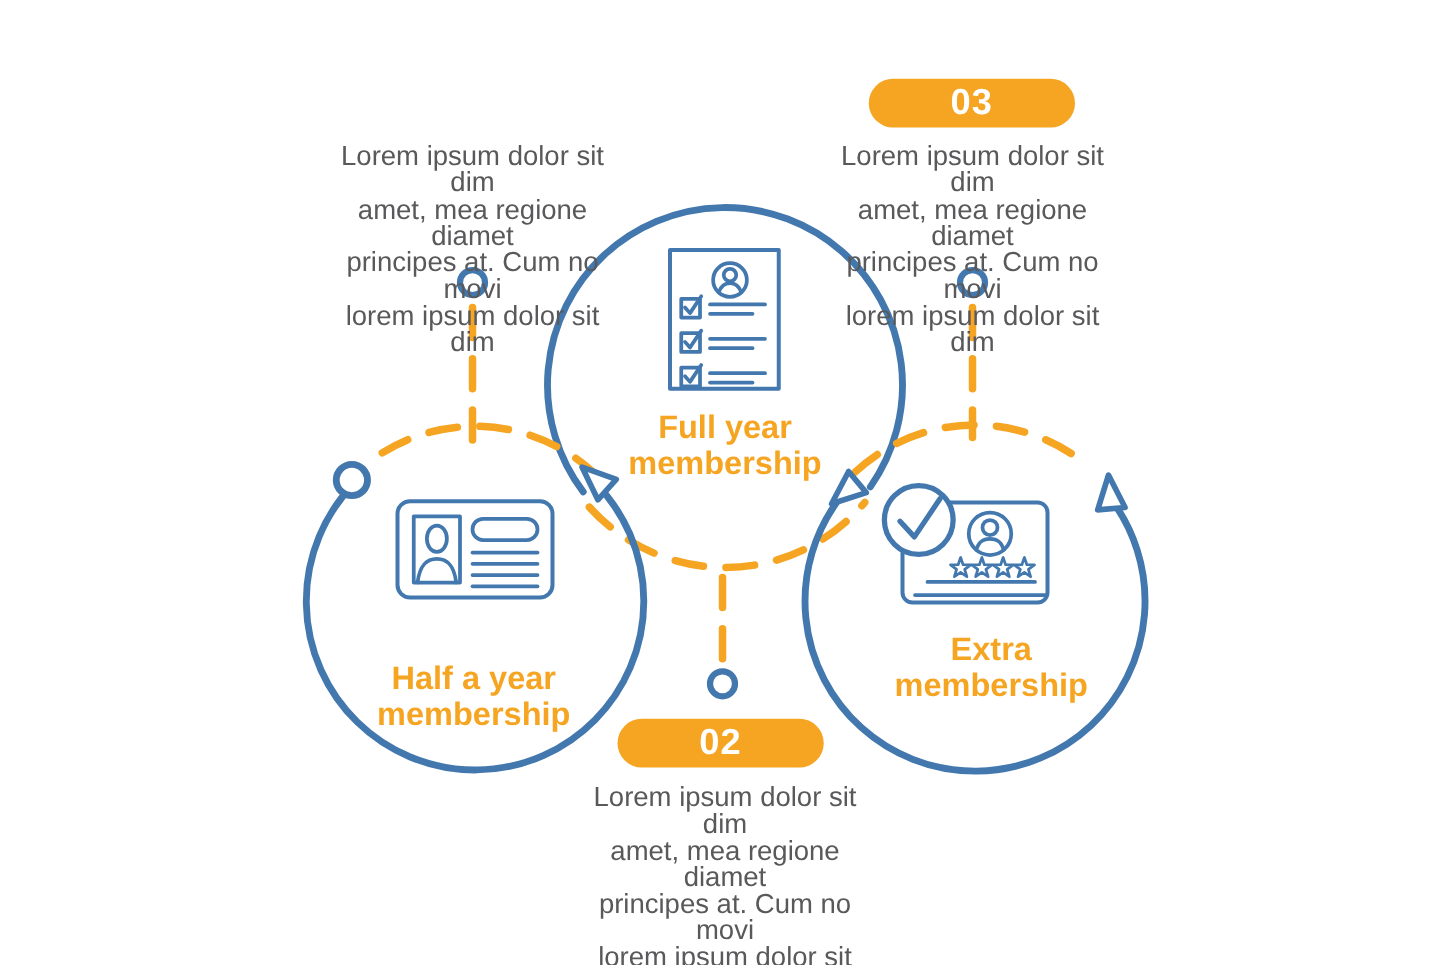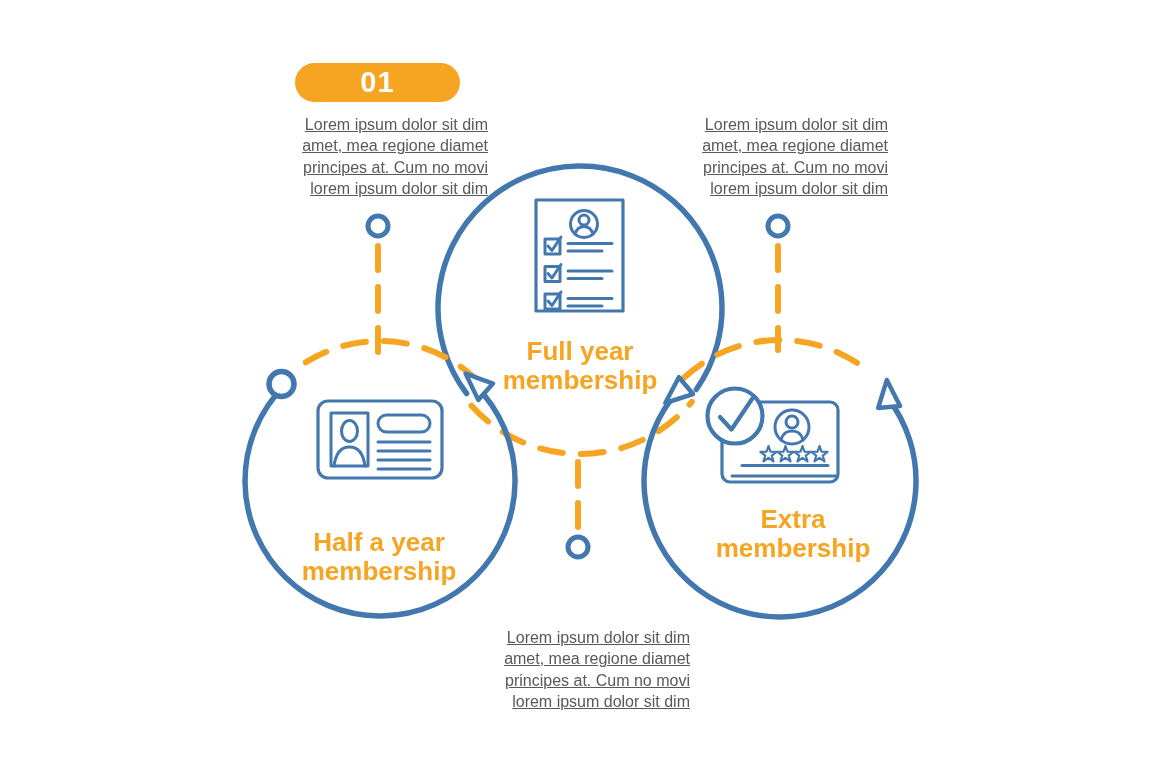--- a/index.html
+++ b/index.html
@@ -26,38 +26,37 @@
   .ic-star{stroke-width:2.2;}
 
   
   .badge{
     position:absolute;width:165px;height:39px;border-radius:20px;
     background:var(--orange);color:var(--badge_text,#fff);
     font-weight:bold;font-size:29px;letter-spacing:1px;
     display:flex;align-items:center;justify-content:center;
   }
   .desc{
-    position:absolute;width:220px;text-align:right;
-    font-size:16px;line-height:21.3px;color:var(--text_gray);
+    position:absolute;width:220px;text-align:center;
+    font-size:22px;line-height:21.3px;color:var(--text_gray);
     white-space:pre-line;
-    text-decoration:underline;
   }
   .circle-label{
     position:absolute;width:260px;text-align:center;
     font-weight:bold;font-size:26px;line-height:29px;
     color:var(--orange);white-space:pre-line;
   }
   .badge-01{left:295px;top:63px;}
   .badge-02{left:494px;top:575px;}
   .badge-03{left:695px;top:63px;}
   .desc-01{left:268px;top:114px;}
   .desc-02{left:470px;top:627px;}
   .desc-03{left:668px;top:114px;}
   .label-left{left:249px;top:528px;}
-  .label-center{left:450px;top:327px;margin-top:10px;}
+  .label-center{left:450px;top:327px;}
   .label-right{left:663px;top:505px;}
 </style>
 </head>
 <body>
 
 <div class="stage">
 
   <svg width="1160" height="772" viewBox="0 0 1160 772">
     <defs>
       <polygon id="arrowhead" points="14,0 -13,-11 -13,11"></polygon>
@@ -156,21 +155,22 @@
         <path d="M742,465.5 H828"></path>
         <path d="M732,476 H836"></path>
       </g>
       <g>
         <circle class="ic-fill-white ic-bold" cx="735" cy="416" r="27.5"></circle>
         <polyline class="ic-bold" points="720,417 731.5,429.5 752,399"></polyline>
       </g>
     </g>
   </svg>
 
-  <div class="badge badge-01">01</div>
+  <div class="badge badge-02">02</div>
+  <div class="badge badge-03">03</div>
 
   <div class="desc desc-01">Lorem ipsum dolor sit dim
 amet, mea regione diamet
 principes at. Cum no movi
 lorem ipsum dolor sit dim</div>
   <div class="desc desc-02">Lorem ipsum dolor sit dim
 amet, mea regione diamet
 principes at. Cum no movi
 lorem ipsum dolor sit dim</div>
   <div class="desc desc-03">Lorem ipsum dolor sit dim

